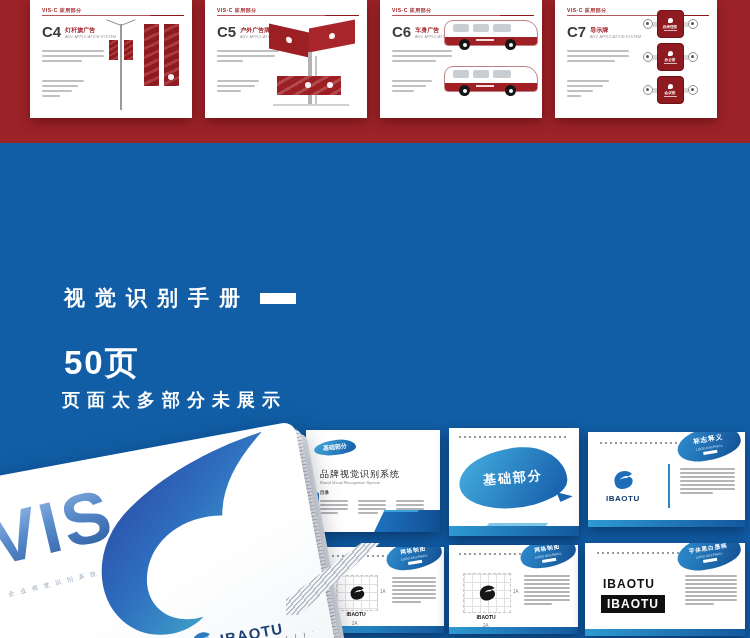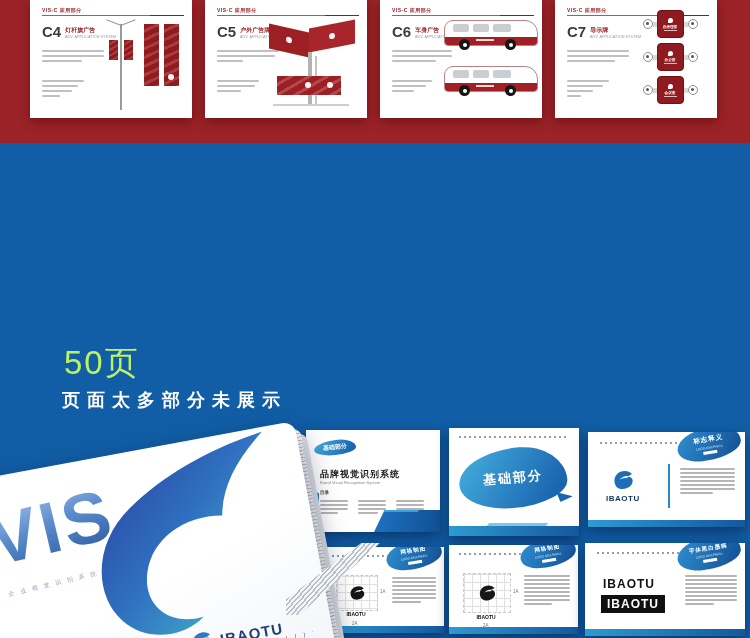--- a/index.html
+++ b/index.html
@@ -61,40 +61,40 @@
     display:flex;flex-direction:column;align-items:center;justify-content:center;gap:1px;flex:0 0 auto;}
   .plate .pdot{width:5px;height:5px;background:#fff;border-radius:50% 50% 50% 10%;}
   .plate .ptxt{color:#fff;font-size:4px;font-weight:700;white-space:nowrap;transform:scale(.9);}
   .plate .psub{width:13px;height:1px;background:rgba(255,255,255,.7);}
 
   
   .hero-title{position:absolute;left:60px;top:205px;font-size:60px;font-weight:700;color:#fff;letter-spacing:2px;z-index:2;}
   .hero-subrow{position:absolute;left:64px;top:284px;display:flex;align-items:center;z-index:2;}
   .hero-sub{font-size:21px;color:#fff;font-weight:600;letter-spacing:10px;}
   .hero-dash{display:inline-block;width:36px;height:11px;background:#fff;margin-left:10px;}
-  .hero-count{position:absolute;left:64px;top:341px;font-size:33px;font-weight:400;color:#bef264;letter-spacing:2px;z-index:2;text-align:center;}
+  .hero-count{position:absolute;left:64px;top:341px;font-size:33px;font-weight:700;color:#ffffff;letter-spacing:2px;z-index:2;text-align:center;}
   .hero-note{position:absolute;left:62px;top:388px;font-size:18px;font-weight:600;color:#fff;letter-spacing:7px;z-index:2;}
 
   
   .gpage{position:absolute;background:#fff;box-shadow:0 5px 12px rgba(0,10,40,.45);z-index:3;overflow:hidden;}
   .pfoot{position:absolute;left:0;right:0;bottom:0;height:7px;background:linear-gradient(90deg,#2e9ad2,#14589e);}
   .dots{position:absolute;height:2px;background-image:repeating-linear-gradient(90deg,#9a9a9a 0 2px,transparent 2px 5px);}
   .blob{background:linear-gradient(125deg,#45b1e0 0%,#1b65b0 85%);color:#fff;
     border-radius:58% 42% 52% 48% / 55% 60% 40% 45%;}
   .tagblob2{position:absolute;width:64px;height:32px;transform:rotate(-9deg);display:flex;flex-direction:column;
     align-items:center;justify-content:center;gap:1px;background:linear-gradient(120deg,#2f8fd0,#124e92);
     border-radius:55% 45% 60% 40% / 60% 50% 50% 45%;color:#fff;}
   .tb-t1{font-size:6.5px;font-weight:700;letter-spacing:1px;}
   .tb-t2{font-size:4px;color:#cfe7f7;transform:scale(.8);}
   .tb-dash{width:14px;height:3px;background:#fff;}
   .gtl{height:1.5px;background:#b5b5b5;margin-bottom:2.5px;border-radius:1px;}
 
   
   .c-tag{position:absolute;left:8px;top:10px;padding:3px 9px;font-size:6px;font-weight:700;transform:rotate(-6deg);}
-  .c-title{position:absolute;left:14px;top:38px;font-size:9px;font-weight:700;color:#222;letter-spacing:1px;}
+  .c-title{position:absolute;left:14px;top:38px;font-size:9px;font-weight:400;color:#222;letter-spacing:1px;}
   .c-sub{position:absolute;left:14px;top:50px;font-size:4.5px;color:#8a8a8a;transform:scale(.9);transform-origin:left top;}
   .c-toc{position:absolute;left:14px;top:60px;font-size:4.5px;font-weight:700;color:#444;}
   .c-cols{position:absolute;left:14px;top:70px;display:flex;gap:10px;}
   .c-col{width:28px;}
   .c-ribbon{position:absolute;right:0;bottom:0;width:66px;height:22px;background:linear-gradient(100deg,#1e73c3,#114f92);
     clip-path:polygon(16% 0,100% 0,100% 100%,0 100%);}
   .c-ribbon::before{content:"";position:absolute;left:-4px;top:-5px;width:50px;height:7px;background:#3aa2de;transform:skewX(-35deg);}
   .c-wedge{position:absolute;left:0;bottom:14px;width:13px;height:34px;background:#1e73c3;
     clip-path:polygon(0 0,100% 28%,100% 100%,0 72%);}
 
@@ -310,20 +310,24 @@
             <span class="pdot"></span>
           <span class="ptxt">会议室</span>
           <span class="psub"></span>
           </span>
         <span class="sbar"></span>
           <span class="tab"></span>
       </div>
     </div>
   </div>
 
+  <div class="hero-subrow">
+    <span class="hero-sub">视觉识别手册</span>
+    <span class="hero-dash"></span>
+  </div>
   <div class="hero-count">50页</div>
   <div class="hero-note">页面太多部分未展示</div>
 
   <div class="gpage" style="left:306px;top:430px;width:134px;height:102px;">
     <div class="c-tag blob">基础部分</div>
     <div class="c-title">品牌视觉识别系统</div>
     <div class="c-sub">Brand Visual Recognition System</div>
     <div class="c-toc">目录</div>
     <div class="c-cols">
       <div class="c-col">

